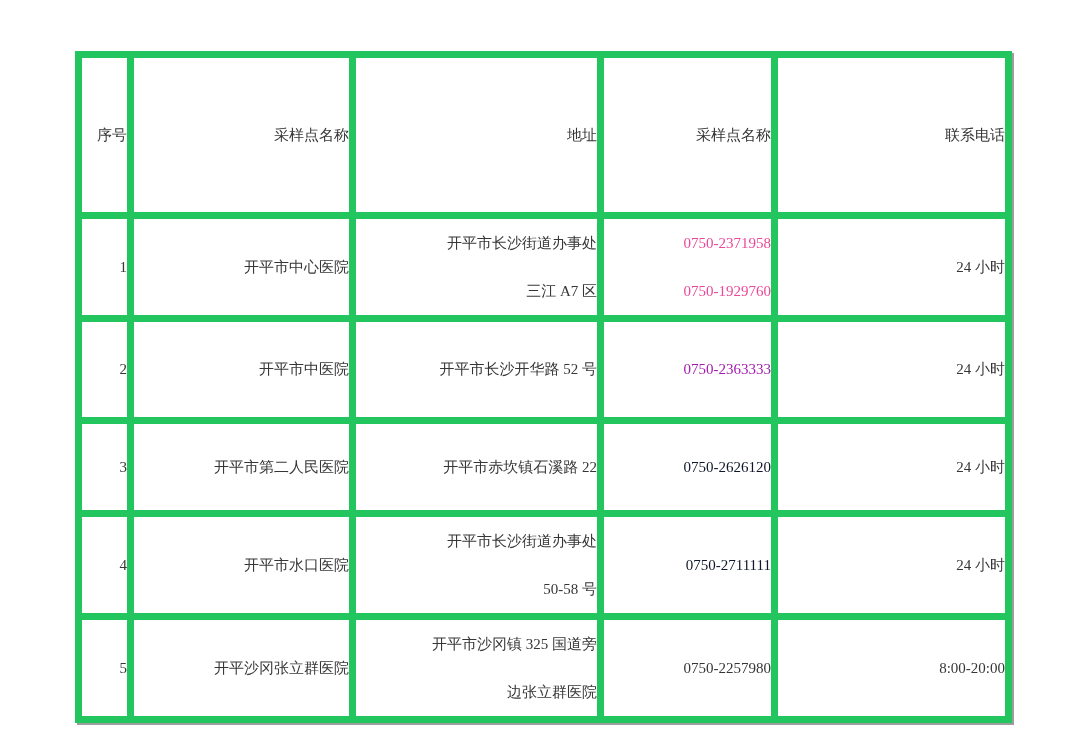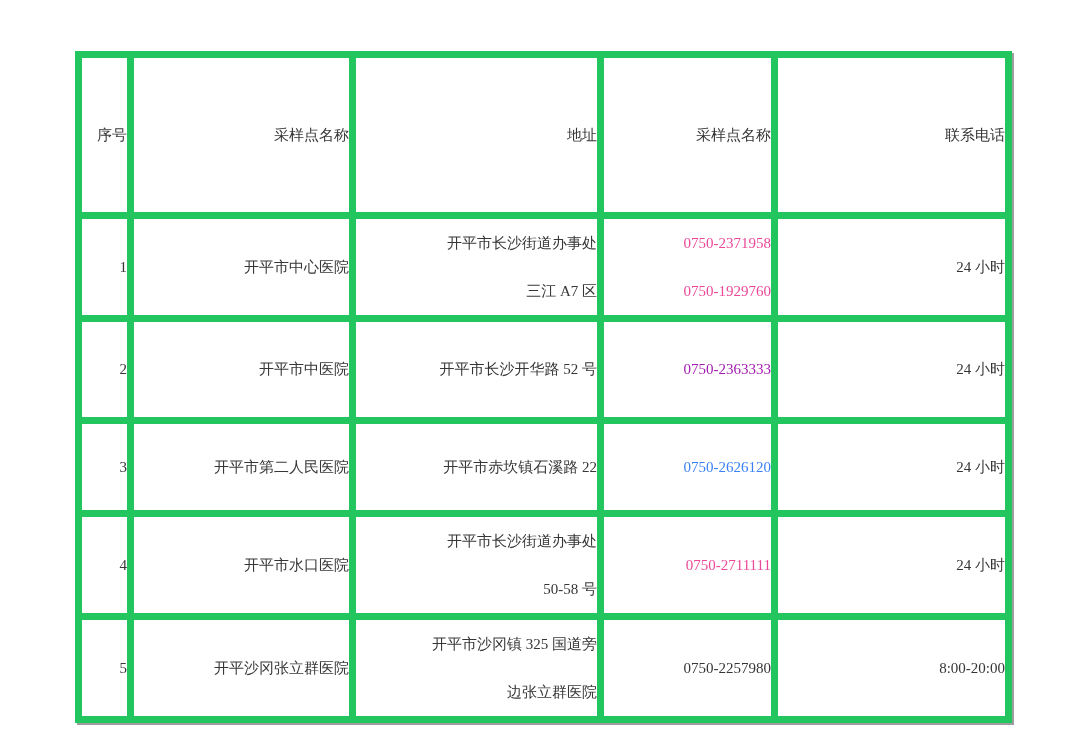--- a/index.html
+++ b/index.html
@@ -137,42 +137,42 @@
         <td>
           <span>3</span>
         </td>
         <td>
           <span>开平市第二人民医院</span>
         </td>
         <td>
           <span>开平市赤坎镇石溪路 22</span>
         </td>
         <td>
-          <span style="color: #3b82f6; margin-top: 8px;">0750-2626120</span>
+          <span style="color: #0f172a; margin-top: 8px;">0750-2626120</span>
         </td>
         <td>
           <span>24 小时</span>
         </td>
       </tr>
 
       <tr>
         <td>
           <span>4</span>
         </td>
         <td>
           <span>开平市水口医院</span>
         </td>
         <td>
           <div class="stack">
             <span class="line">开平市长沙街道办事处</span>
             <span class="line">50-58 号</span>
           </div>
         </td>
         <td>
-          <span style="color: #ec4899;">0750-2711111</span>
+          <span style="color: #0f172a;">0750-2711111</span>
         </td>
         <td>
           <span>24 小时</span>
         </td>
       </tr>
 
       <tr>
         <td>
           <span>5</span>
         </td>

